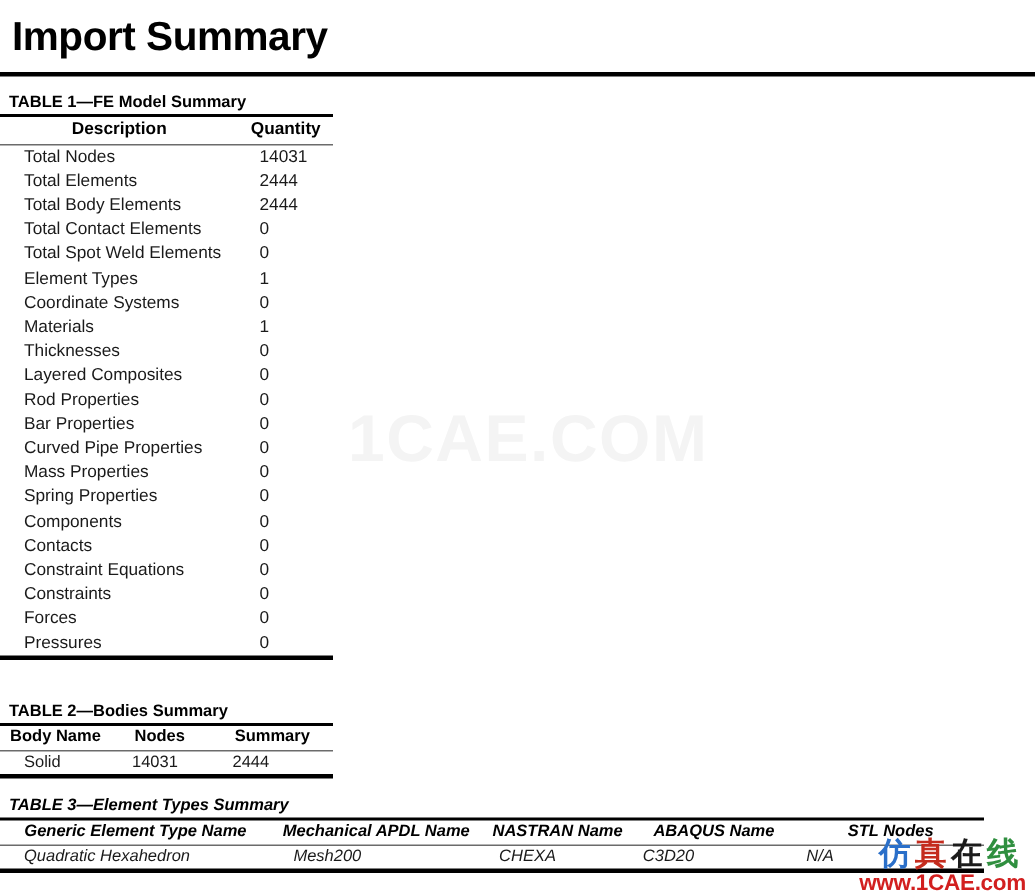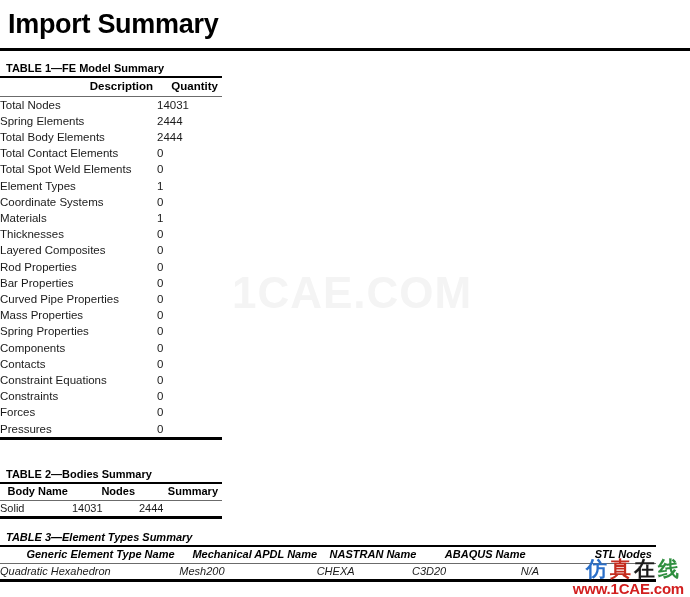--- a/index.html
+++ b/index.html
@@ -71,29 +71,29 @@
   .rule-thin  { height: 1px; background: #6b6b6b; }
   .rule-bottom{ height: 3px; background: #000000; }
 
   table.dt {
     border-collapse: collapse;
     table-layout: fixed;
     font-size: 11px;
   }
   table.dt th {
     font-weight: bold;
-    text-align: right;
+    text-align: center;
     padding: 1px 4px 2px 6px;
     line-height: 13px;
     white-space: nowrap;
   }
   table.dt td {
     font-weight: normal;
     text-align: left;
-    padding: 1px 4px 1px 0;
+    padding: 1px 4px 1px 16px;
     line-height: 13px;
     white-space: nowrap;
     color: #1a1a1a;
   }
 
   
   #table1 { left: 0px; top: 62px; width: 222px; }
   #table1 .c-desc { width: 157px; }
   #table1 .c-qty  { width: 65px; }
   #table1 table.dt td { font-size: 11.5px; line-height: 14.2px; }
@@ -176,21 +176,21 @@
       <colgroup>
           <col class="c-desc">
           <col class="c-qty">
         </colgroup>
       <tbody>
         <tr>
             <td>Total Nodes</td>
             <td>14031</td>
           </tr>
         <tr>
-            <td>Spring Elements</td>
+            <td>Total Elements</td>
             <td>2444</td>
           </tr>
         <tr>
             <td>Total Body Elements</td>
             <td>2444</td>
           </tr>
         <tr>
             <td>Total Contact Elements</td>
             <td>0</td>
           </tr>

